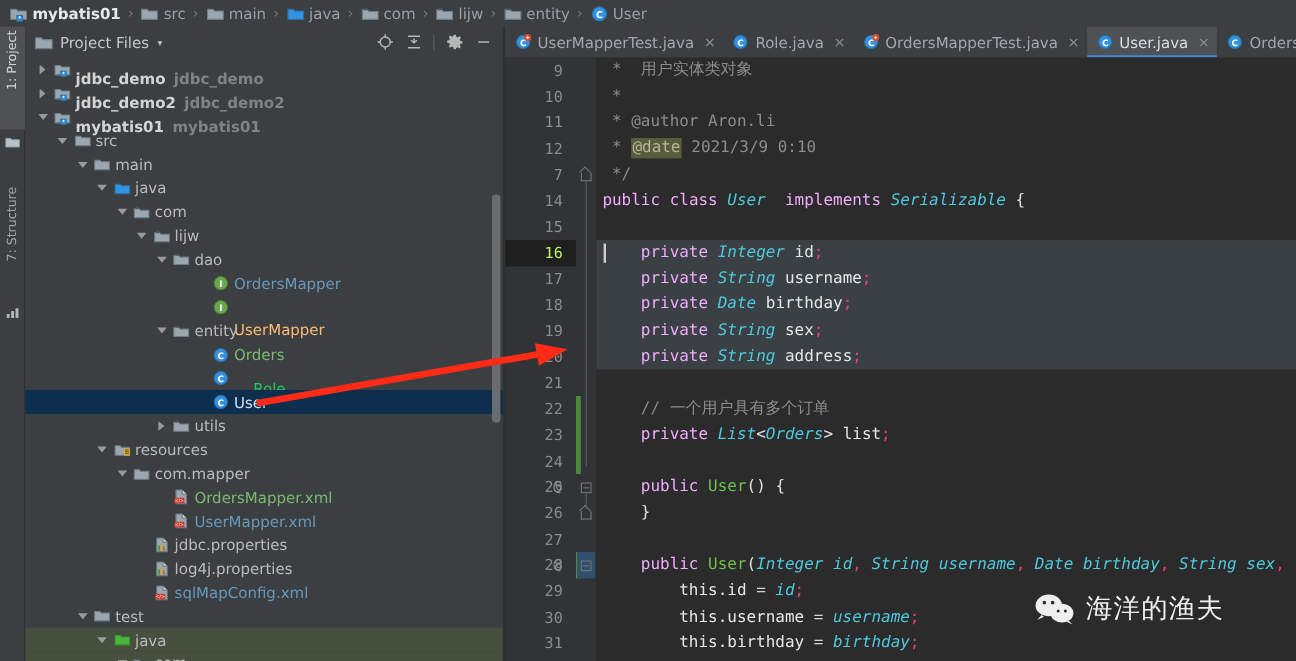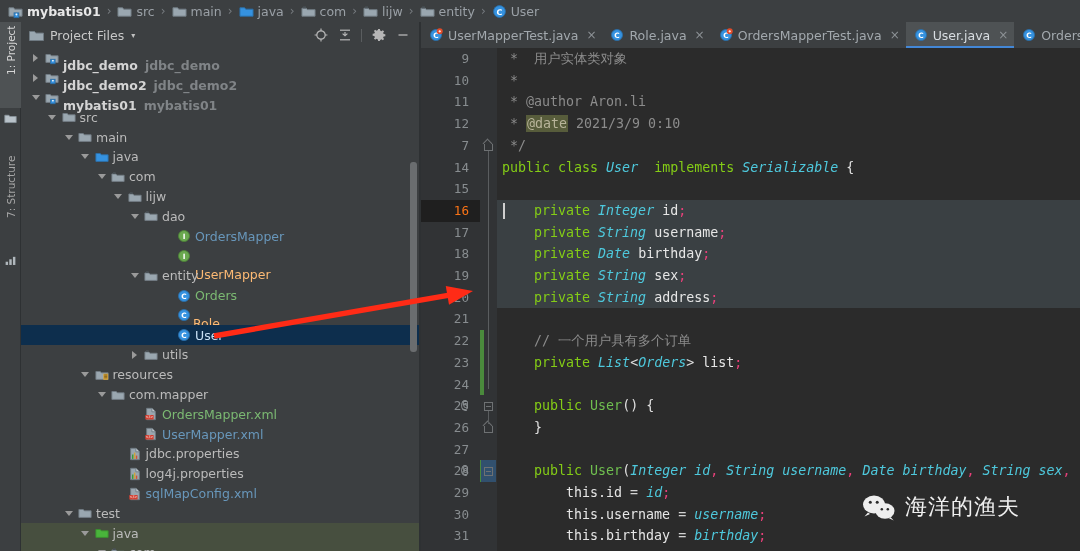--- a/index.html
+++ b/index.html
@@ -133,25 +133,25 @@
     position: absolute; left: 0; right: 0; height: 21.7px;
     font-family: "DejaVu Sans Mono", "Liberation Mono", monospace;
     font-size: 13.3px; line-height: 21.7px; white-space: pre; color: #a9b7c6;
   }
   .lnum {
     position: absolute; width: 59px; height: 21.7px; line-height: 21.7px;
     text-align: right; padding-right: 11px;
     font-family: "DejaVu Sans Mono", "Liberation Mono", monospace;
     font-size: 12.6px; color: #888d90;
   }
-  .lnum.cur { background: #1f1f1f; color: #f97316; }
+  .lnum.cur { background: #1f1f1f; color: #bef264; }
   .codetext { position: absolute; left: 0; padding-left: 5px; }
   .sel-band { position: absolute; left: 0; right: 0; background: #3a4043; }
   .caret { position: absolute; width: 2px; background: #cfcfcf; }
-  .kw { color: #84cc16; }           
+  .kw { color: #f0abfc; }           
   .ty { color: #4ec9dd; font-style: italic; }
   .cm { color: #8c8c8c; }
   .fn { color: #6fbf4f; }
   .pm { color: #4ec9dd; font-style: italic; }
   .op { color: #d4d4d4; }
   .id { color: #e6e6e6; }
   .punc { color: #e0e0e0; }
   .semi { color: #e8407a; }
   .anno-hl { background: #575c3b; color: #b8b49a; padding: 1px 1px; }
 
@@ -476,21 +476,21 @@
           </span>
           <span class="tw-label" style="left: 174px; color: rgb(123, 185, 114);">Orders</span>
         </div>
         <div class="trow" style="top: 257.4px; position: absolute; left: 0px; right: 0px;">
           <span class="ico tw-ico" style="left: 156px; top: 3px;">
             <svg width="14" height="14" viewBox="0 0 16 16">
               <circle cx="8" cy="8" r="6.3" fill="#3592e0" stroke="#2a6ea8"></circle>
              <text x="8" y="11.4" font-size="8.4" font-family="DejaVu Sans, sans-serif" fill="#ffffff" text-anchor="middle" font-weight="bold">C</text>
             </svg>
           </span>
-          <span class="tw-label" style="left: 172px; color: #fdba74; margin-top: 16px;">Role</span>
+          <span class="tw-label" style="left: 190px; color: #22c55e; margin-top: 16px;">Role</span>
         </div>
         <div class="trow selected" style="top: 277.2px; position: absolute; left: 0px; right: 0px;">
           <span class="ico tw-ico" style="left: 156px; top: 3px;">
             <svg width="14" height="14" viewBox="0 0 16 16">
               <circle cx="8" cy="8" r="6.3" fill="#3592e0" stroke="#2a6ea8"></circle>
              <text x="8" y="11.4" font-size="8.4" font-family="DejaVu Sans, sans-serif" fill="#ffffff" text-anchor="middle" font-weight="bold">C</text>
             </svg>
           </span>
           <span class="tw-label" style="left: 174px;">User</span>
         </div>

